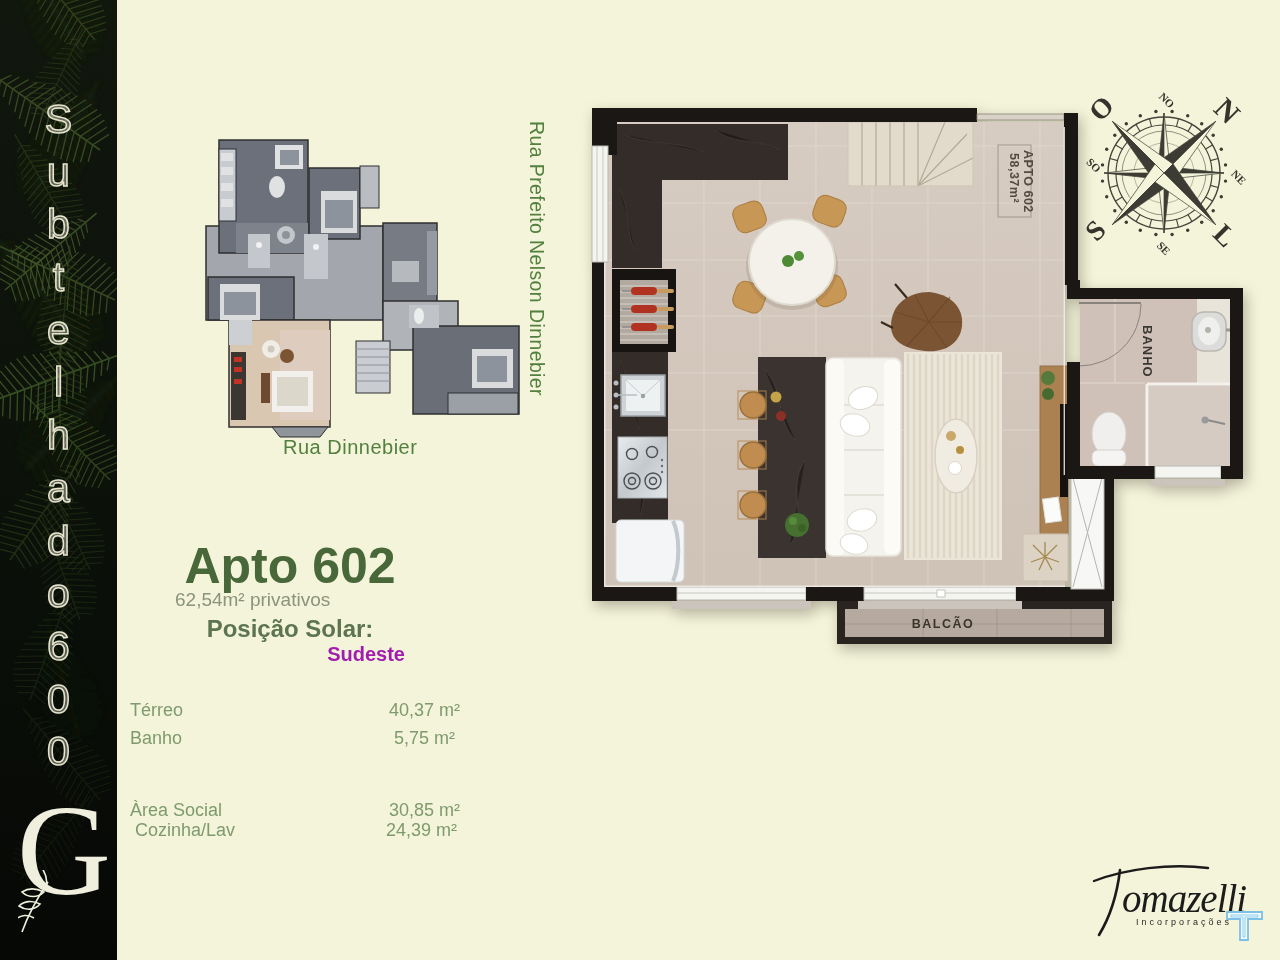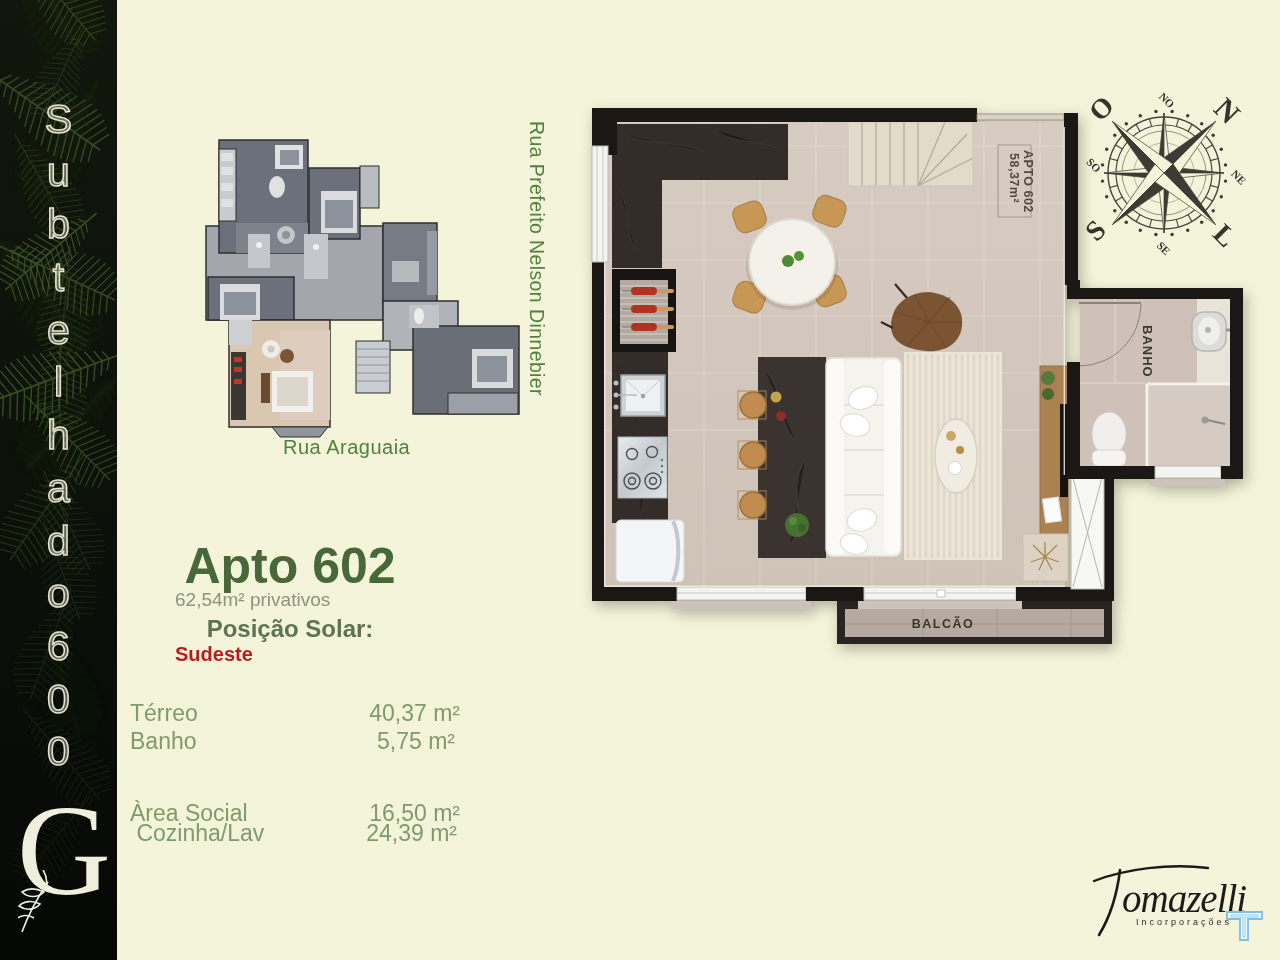--- a/index.html
+++ b/index.html
@@ -15,23 +15,23 @@
   
   #street1{left:527px;top:121px;width:22px;height:270px;}
   #street1 span{position:absolute;left:0;top:0;transform-origin:0 0;transform:rotate(90deg) translateY(-21px);
     white-space:nowrap;font-size:19.5px;color:#54803f;font-weight:400;letter-spacing:0.4px;}
   #street2{left:283px;top:436px;font-size:20px;color:#54803f;font-weight:400;letter-spacing:0.5px;}
   
   #apto{left:150px;top:537px;width:280px;text-align:center;color:#48683a;
         font-size:50px;font-weight:600;letter-spacing:0px;white-space:nowrap;}
   #priv{left:175px;top:589px;width:230px;color:#8b947c;font-size:19px;}
   #pos{left:175px;top:615px;width:230px;text-align:center;color:#5c7450;font-size:24px;font-weight:700;}
-  #sud{left:175px;top:643px;width:230px;text-align:left;color:#b91c1c;font-size:20px;font-weight:700;}
+  #sud{left:175px;top:643px;width:230px;text-align:right;color:#a21caf;font-size:20px;font-weight:700;}
   
-  .trow{position:absolute;left:130px;width:330px;color:#7f9a6e;font-size:23px;}
+  .trow{position:absolute;left:130px;width:330px;color:#7f9a6e;font-size:18px;}
   .trow b{position:absolute;right:0;font-weight:400;margin-left:11px;}
   
   #toma{left:1090px;top:855px;width:175px;height:100px;}
 </style>
 </head>
 <body>
 
 <div class="abs" id="strip">
   <svg width="117" height="960" viewBox="0 0 117 960" xmlns="http://www.w3.org/2000/svg">
     <defs>
@@ -110,29 +110,29 @@
     <path d="M26,22 C18,18 10,18 4,22 C10,28 20,28 26,22z"></path>
     <path d="M22,34 C14,30 6,31 1,36 C8,41 17,40 22,34z"></path>
     <path d="M16,48 C10,44 3,45 -2,49"></path>
     <path d="M28,18 C30,10 28,4 24,-2"></path>
   </g>
 </svg>
 
 <div class="abs" id="street1">
     <span>Rua Prefeito Nelson Dinnebier</span>
   </div>
-<div class="abs" id="street2">Rua Araguaia</div>
+<div class="abs" id="street2">Rua Dinnebier</div>
 
 <div class="abs" id="apto">Apto 602</div>
 <div class="abs" id="priv">62,54m² privativos</div>
 <div class="abs" id="pos">Posição Solar:</div>
 <div class="abs" id="sud">Sudeste</div>
 <div class="trow" style="top:700px">Térreo<b>40,37 m²</b></div>
 <div class="trow" style="top:728px">Banho<b style="right:5px">5,75 m²</b></div>
-<div class="trow" style="top:800px">Àrea Social<b>16,50 m²</b></div>
+<div class="trow" style="top:800px">Àrea Social<b>30,85 m²</b></div>
 <div class="trow" style="top:820px">&nbsp;Cozinha/Lav<b style="right:3px">24,39 m²</b></div>
 
 <svg class="abs" style="left:195px;top:125px" width="330" height="315" viewBox="0 0 330 315" xmlns="http://www.w3.org/2000/svg" id="keyplan">
 <g stroke="#2f2f31" stroke-width="1.5">
 
   <rect x="11" y="101" width="177" height="94" fill="#a3a6ac"></rect>
 
   <rect x="24" y="15" width="89" height="113" fill="#6b707a"></rect>
   <rect x="24" y="24" width="17" height="72" fill="#c8cbcf" stroke-width="1"></rect>
 

